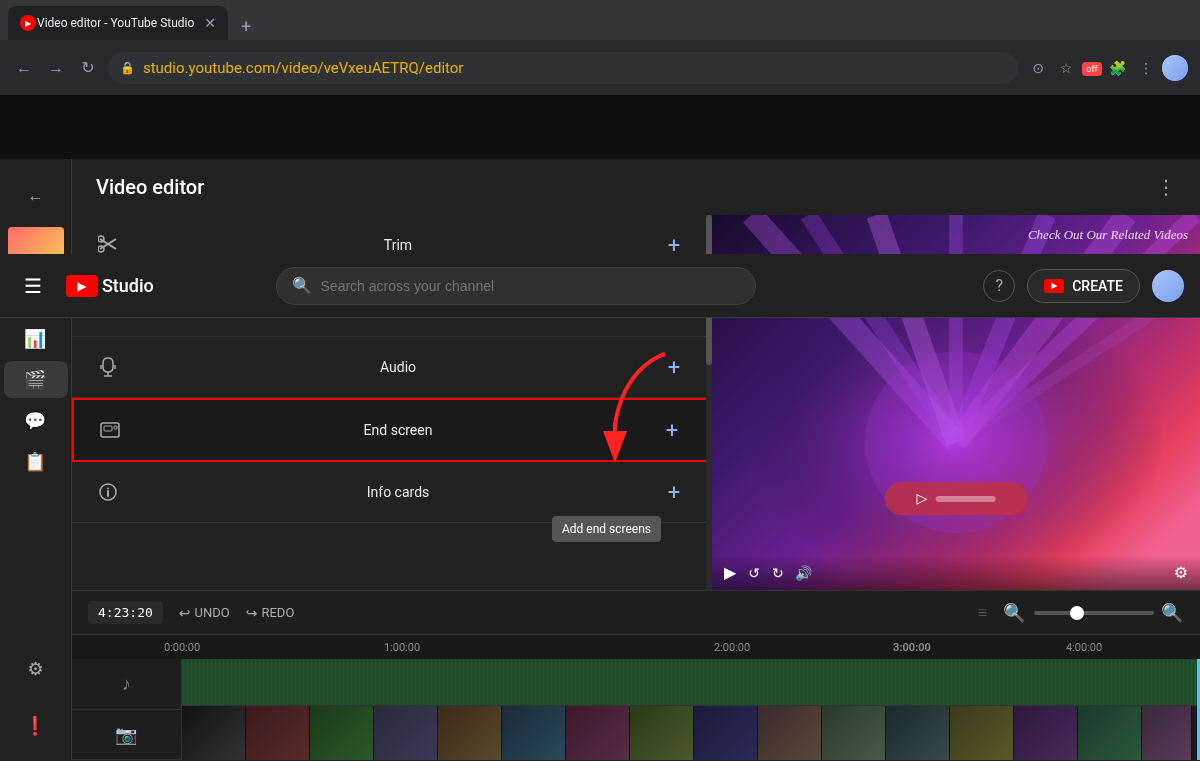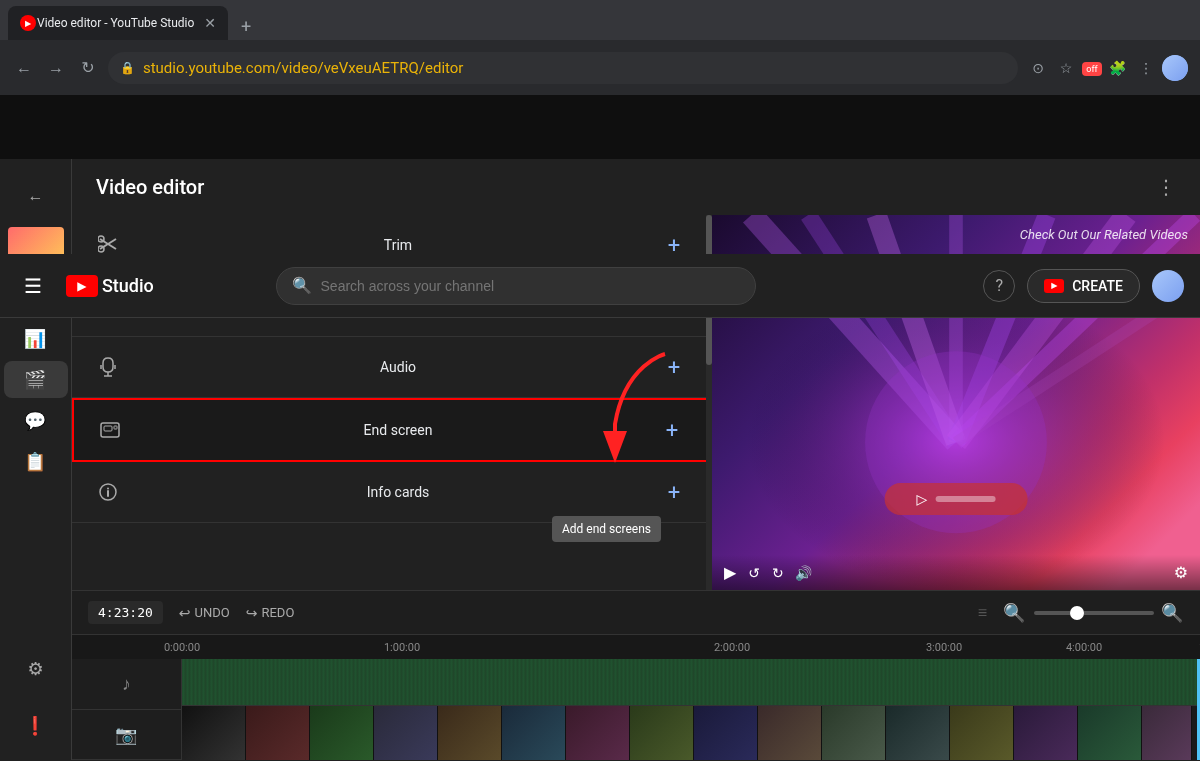--- a/index.html
+++ b/index.html
@@ -78,21 +78,21 @@
     
     .tooltip { position: absolute; bottom: 48px; left: 480px; background: #555; color: #fff; font-size: 12px; padding: 6px 10px; border-radius: 4px; white-space: nowrap; z-index: 100; }
 
     
     .scroll-track { position: absolute; right: 0; top: 0; bottom: 0; width: 6px; background: #2a2a2a; }
     .scroll-thumb { position: absolute; top: 0; right: 0; width: 6px; height: 40%; background: #555; border-radius: 3px; }
 
     
     .video-preview { flex: 1; background: #000; position: relative; min-height: 280px; overflow: hidden; }
     .video-preview-inner { width: 100%; height: 100%; position: relative; }
-    .video-bg { width: 100%; height: 100%; background: linear-gradient(135deg, #1a0a2e 0%, #3d1a6e 30%, #6b2090 50%, #c0306a 70%, #e84060 80%, #f06090 90%); position: relative; overflow: hidden; }
+    .video-bg { width: 100%; height: 100%; background: linear-gradient(135deg, #1a0a2e 0%, #3d1a6e 30%, #6b2090 50%, #c0306a 70%, #e84060 80%, #f06090 90%); position: relative; overflow: hidden; font-family: Liberation Serif, serif; }
     .video-text { position: absolute; top: 12px; right: 12px; font-size: 13px; color: rgba(255,255,255,0.85); font-style: italic; }
     .video-end-btn { position: absolute; bottom: 20%; left: 50%; transform: translateX(-50%); background: rgba(200,50,50,0.7); border-radius: 30px; padding: 8px 32px; font-size: 14px; color: #fff; display: flex; align-items: center; gap: 8px; }
     .video-controls { position: absolute; bottom: 0; left: 0; right: 0; display: flex; align-items: center; justify-content: space-between; padding: 8px 12px; background: linear-gradient(transparent, rgba(0,0,0,0.5)); }
     .video-ctrl-left { display: flex; gap: 12px; align-items: center; }
     .video-ctrl-btn { color: #fff; font-size: 16px; cursor: pointer; }
     .video-ctrl-right { color: #fff; font-size: 16px; cursor: pointer; }
 
     
     .timeline { height: 170px; background: #181818; border-top: 1px solid #333; display: flex; flex-direction: column; }
     .timeline-toolbar { height: 44px; display: flex; align-items: center; padding: 0 16px; gap: 16px; background: #1e1e1e; border-bottom: 1px solid #333; }
@@ -384,21 +384,21 @@
               <div class="zoom-handle"></div>
             </div>
             <span class="zoom-btn" style="font-size:18px;">🔍</span>
           </div>
         </div>
 
         <div class="timeline-ruler">
           <span class="ruler-mark" style="left:110px;">0:00:00</span>
           <span class="ruler-mark" style="left:330px;">1:00:00</span>
           <span class="ruler-mark" style="left:660px;">2:00:00</span>
-          <span class="ruler-mark" style="left:872px;">3:00:00</span>
+          <span class="ruler-mark" style="left:840px;font-weight:bold;">3:00:00</span>
           <span class="ruler-mark" style="left:1012px;">4:00:00</span>
           <span class="ruler-mark" style="left:1145px;">1:36:10</span>
         </div>
 
         <div class="timeline-tracks">
           <div class="track-labels">
             <div class="track-label">
               <span>♪</span>
             </div>
             <div class="track-label">

